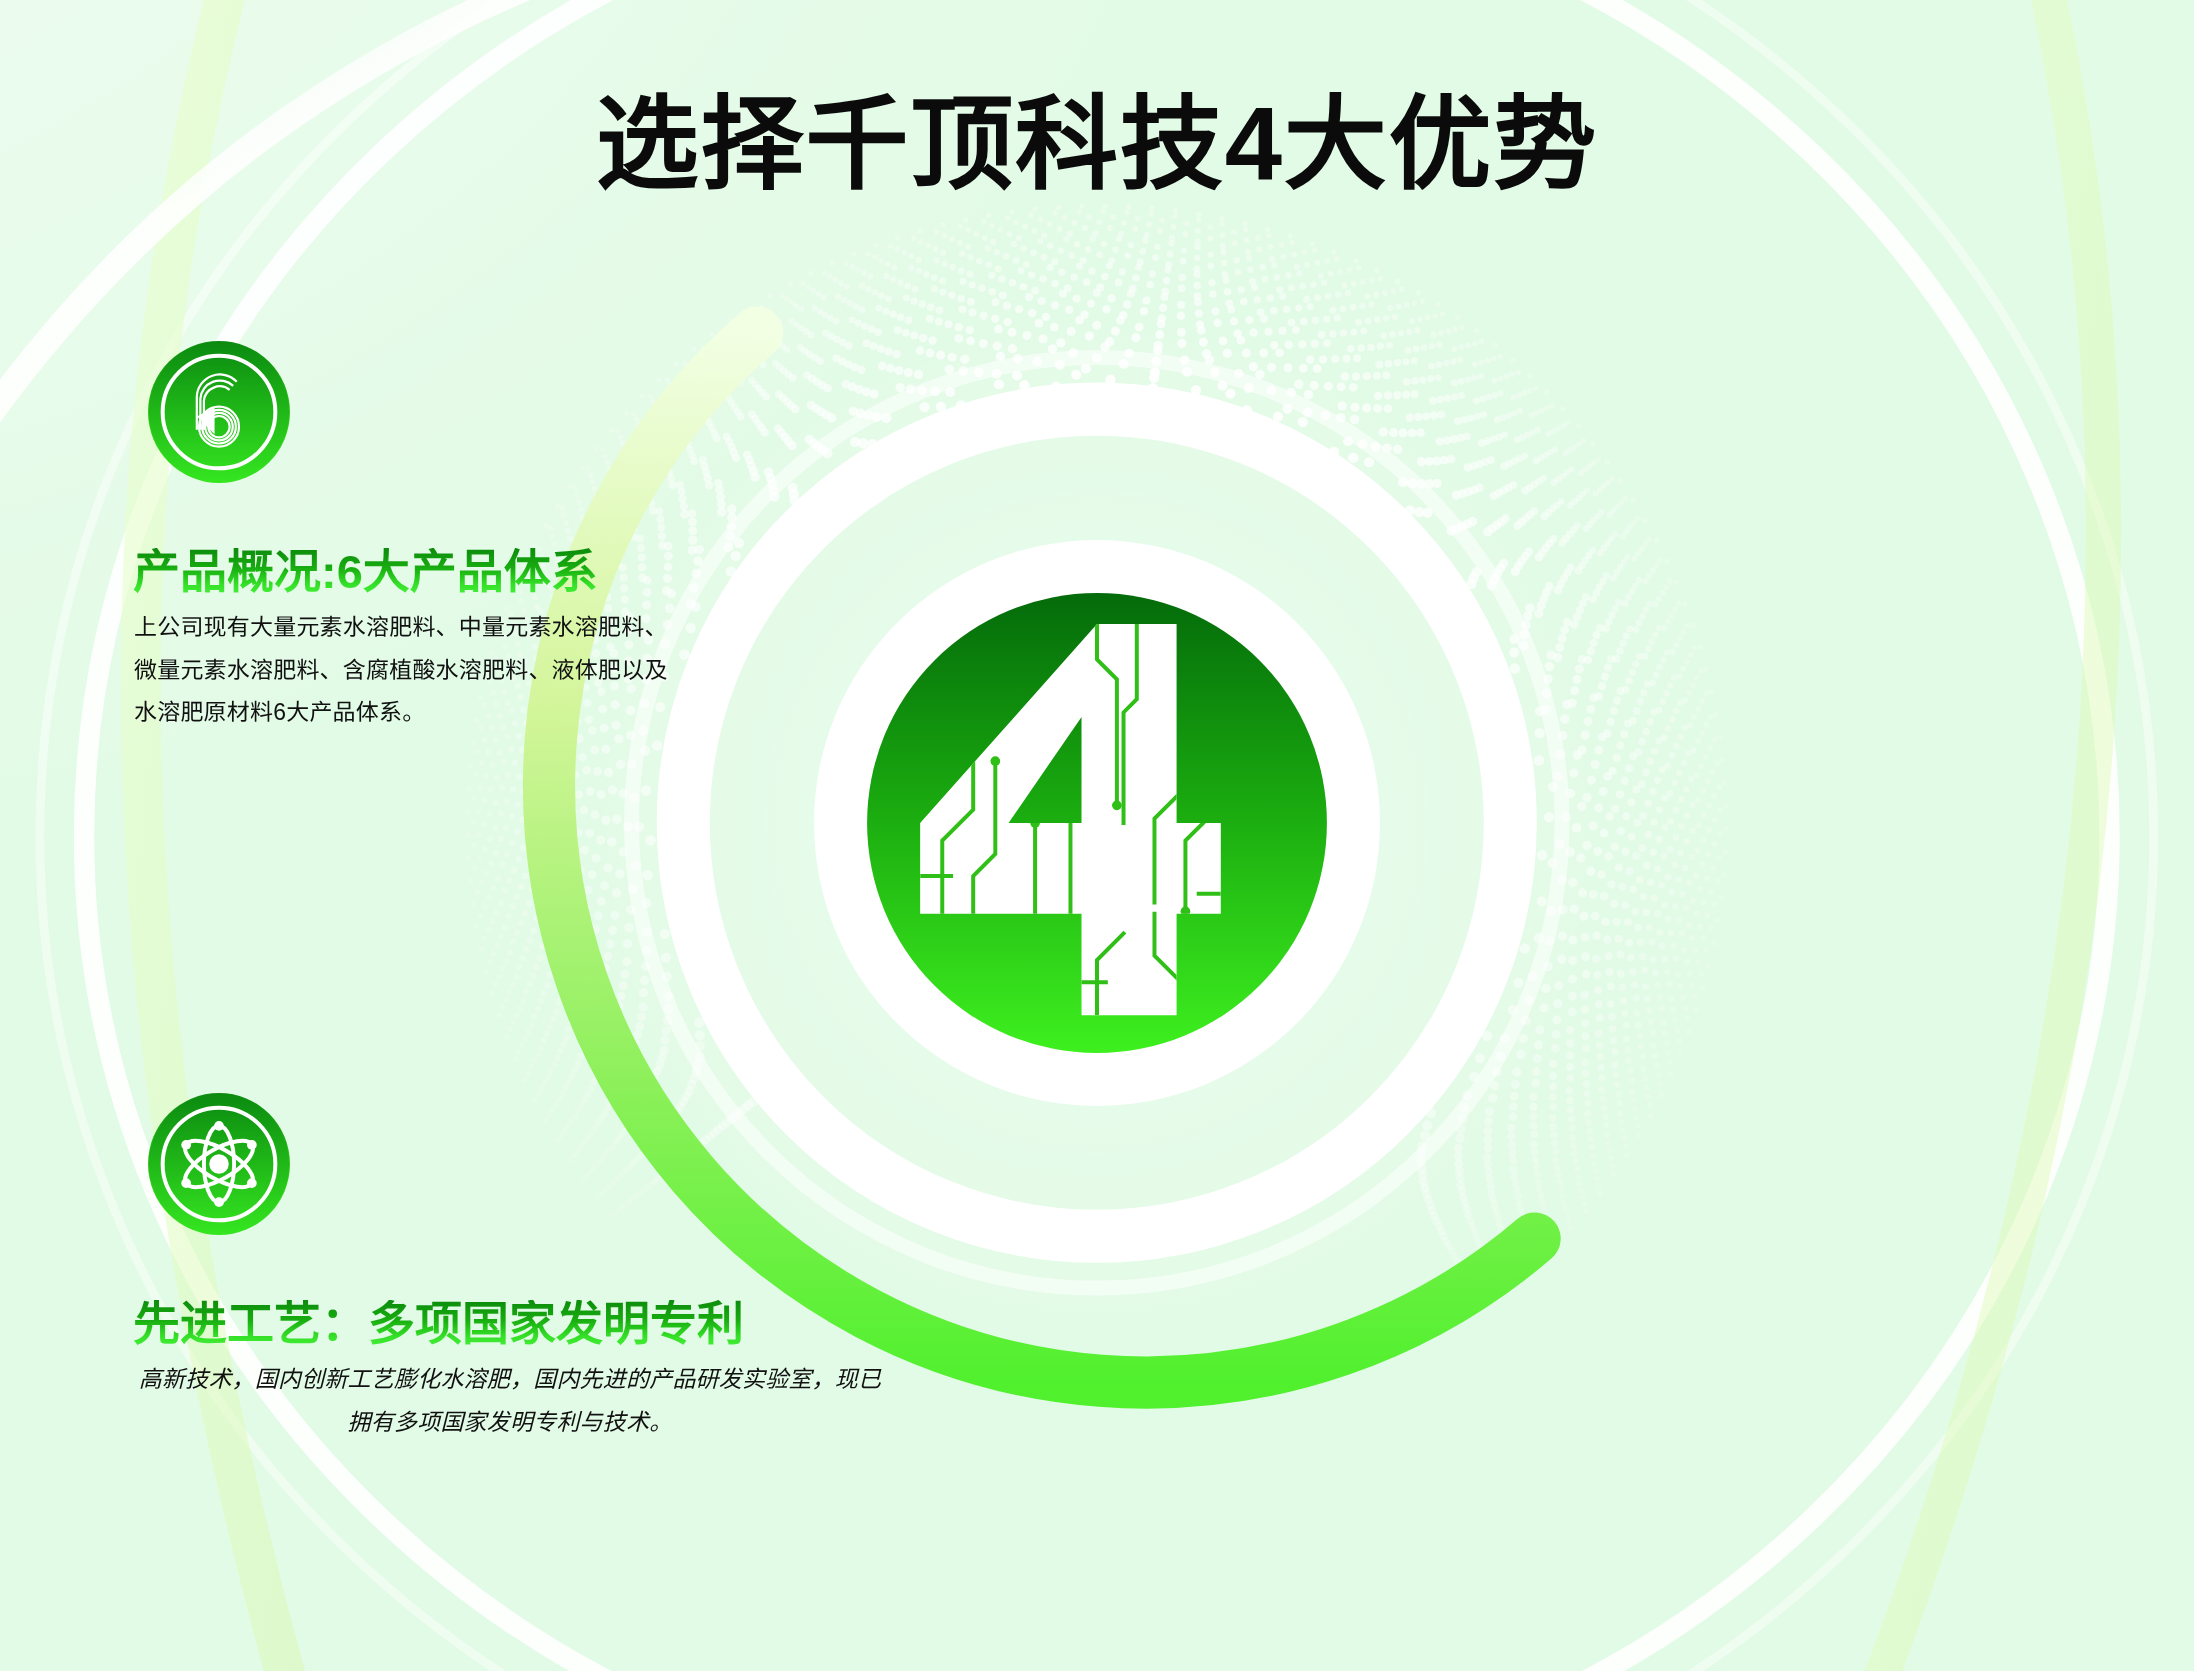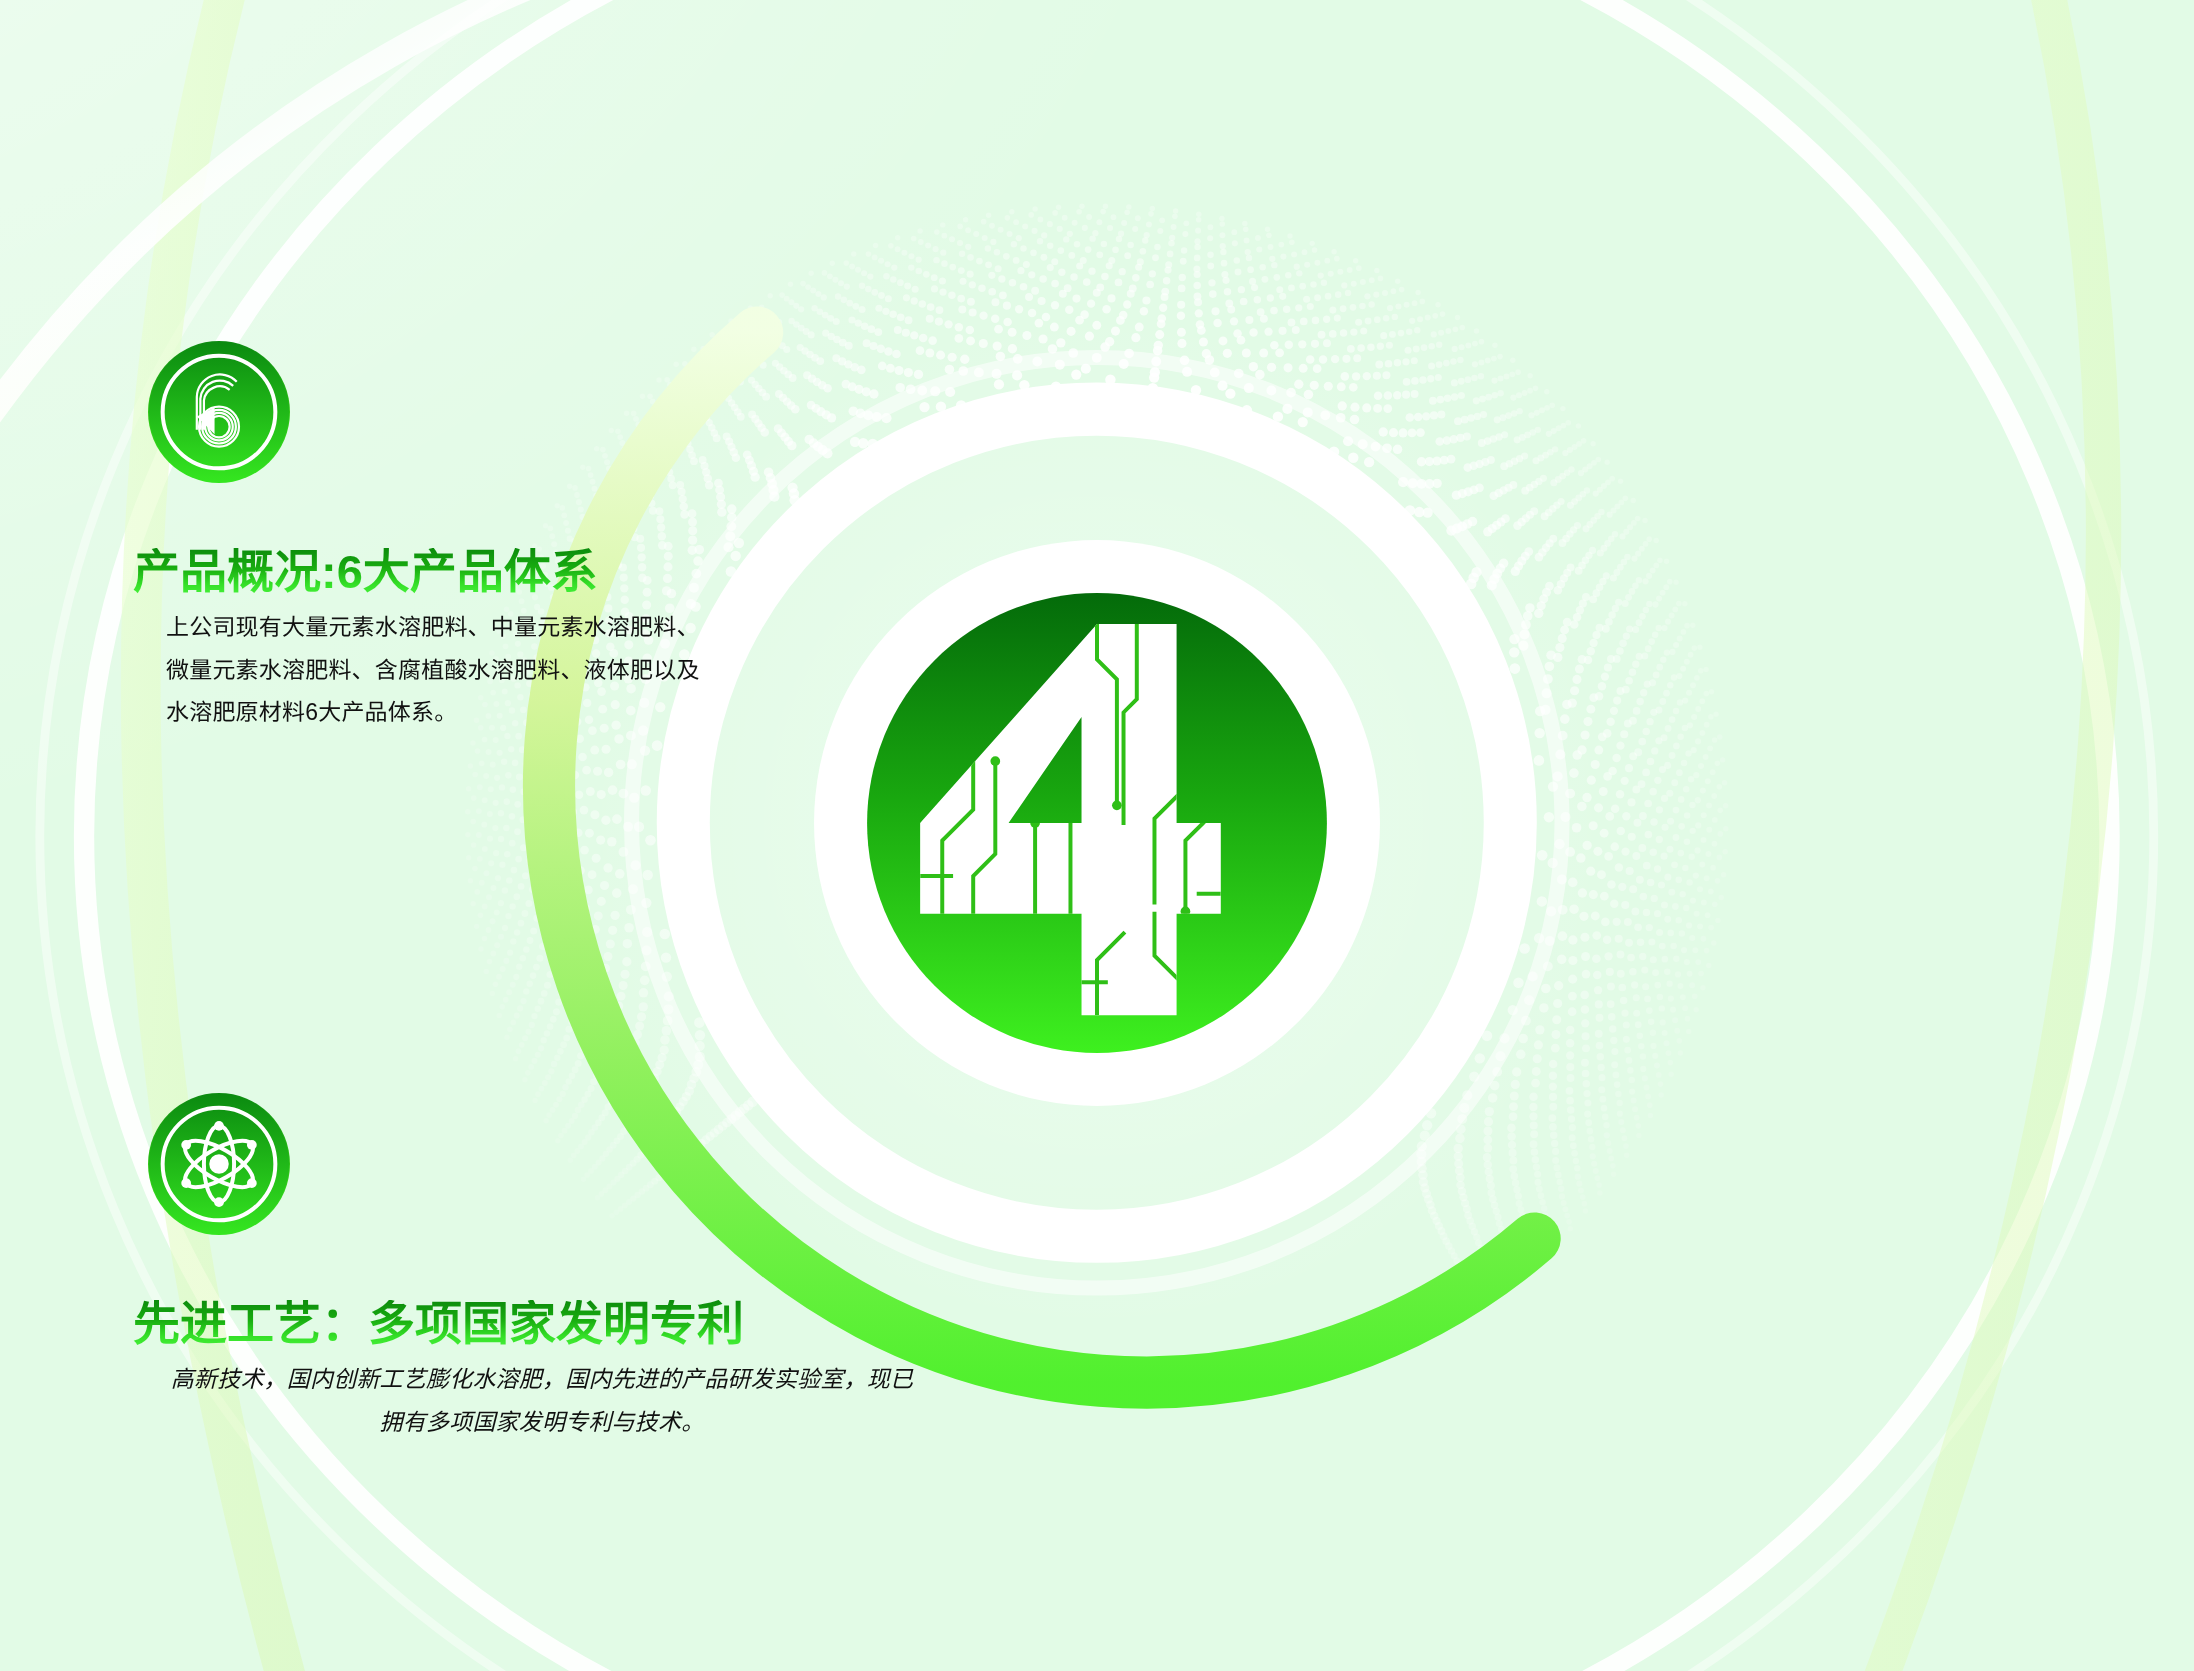--- a/index.html
+++ b/index.html
@@ -71,21 +71,20 @@
     margin-top:24px;
     -webkit-text-fill-color:transparent;
   }
 
   .para{
     position:absolute;
     font-size:23px;
     line-height:1.85;
     color:#111111;
     letter-spacing:0.2px;
-    margin-left:32px;
   }
 
   
   .q-tl .badge{left:148px;top:341px;}
   .q-tl .headline{left:133px;top:524px;}
   .q-tl .para{left:134px;top:606px;width:551px;text-align:left;}
 
   .q-bl .badge{left:148px;top:1093px;}
   .q-bl .headline{left:133px;top:1276px;text-decoration:underline;}
   .q-bl .para{left:134px;top:1358px;width:752px;text-align:center;font-style:italic;}
@@ -2684,20 +2683,21 @@
 
     <path d="M 1712 752
              A 1130 1130 0 1 0 3470 2800" fill="none" stroke="url(#gArcBig)" stroke-width="118" stroke-linecap="round" opacity="0.98"></path>
 
     <circle cx="2480" cy="1860" r="935" fill="none" stroke="#ffffff" stroke-width="120" opacity="0.98"></circle>
     <circle cx="2480" cy="1860" r="1052" fill="none" stroke="#ffffff" stroke-width="34" opacity="0.55"></circle>
 
     <path d="M -120 1080 C 420 240 1250 -180 2150 -260" fill="none" stroke="url(#gArcSoft)" stroke-width="58" opacity="0.95"></path>
   </svg>
 
+  <div class="title">选择千顶科技4大优势</div>
 
   <div class="center-wrap">
     <svg viewBox="0 0 1400 1400">
       <defs>
         <linearGradient id="gDisc" x1="0" y1="0" x2="0" y2="1">
           <stop offset="0%" stop-color="#046b0a"></stop>
           <stop offset="45%" stop-color="#19a80f"></stop>
           <stop offset="100%" stop-color="#3ef01f"></stop>
         </linearGradient>
         <clipPath id="clipFour">

